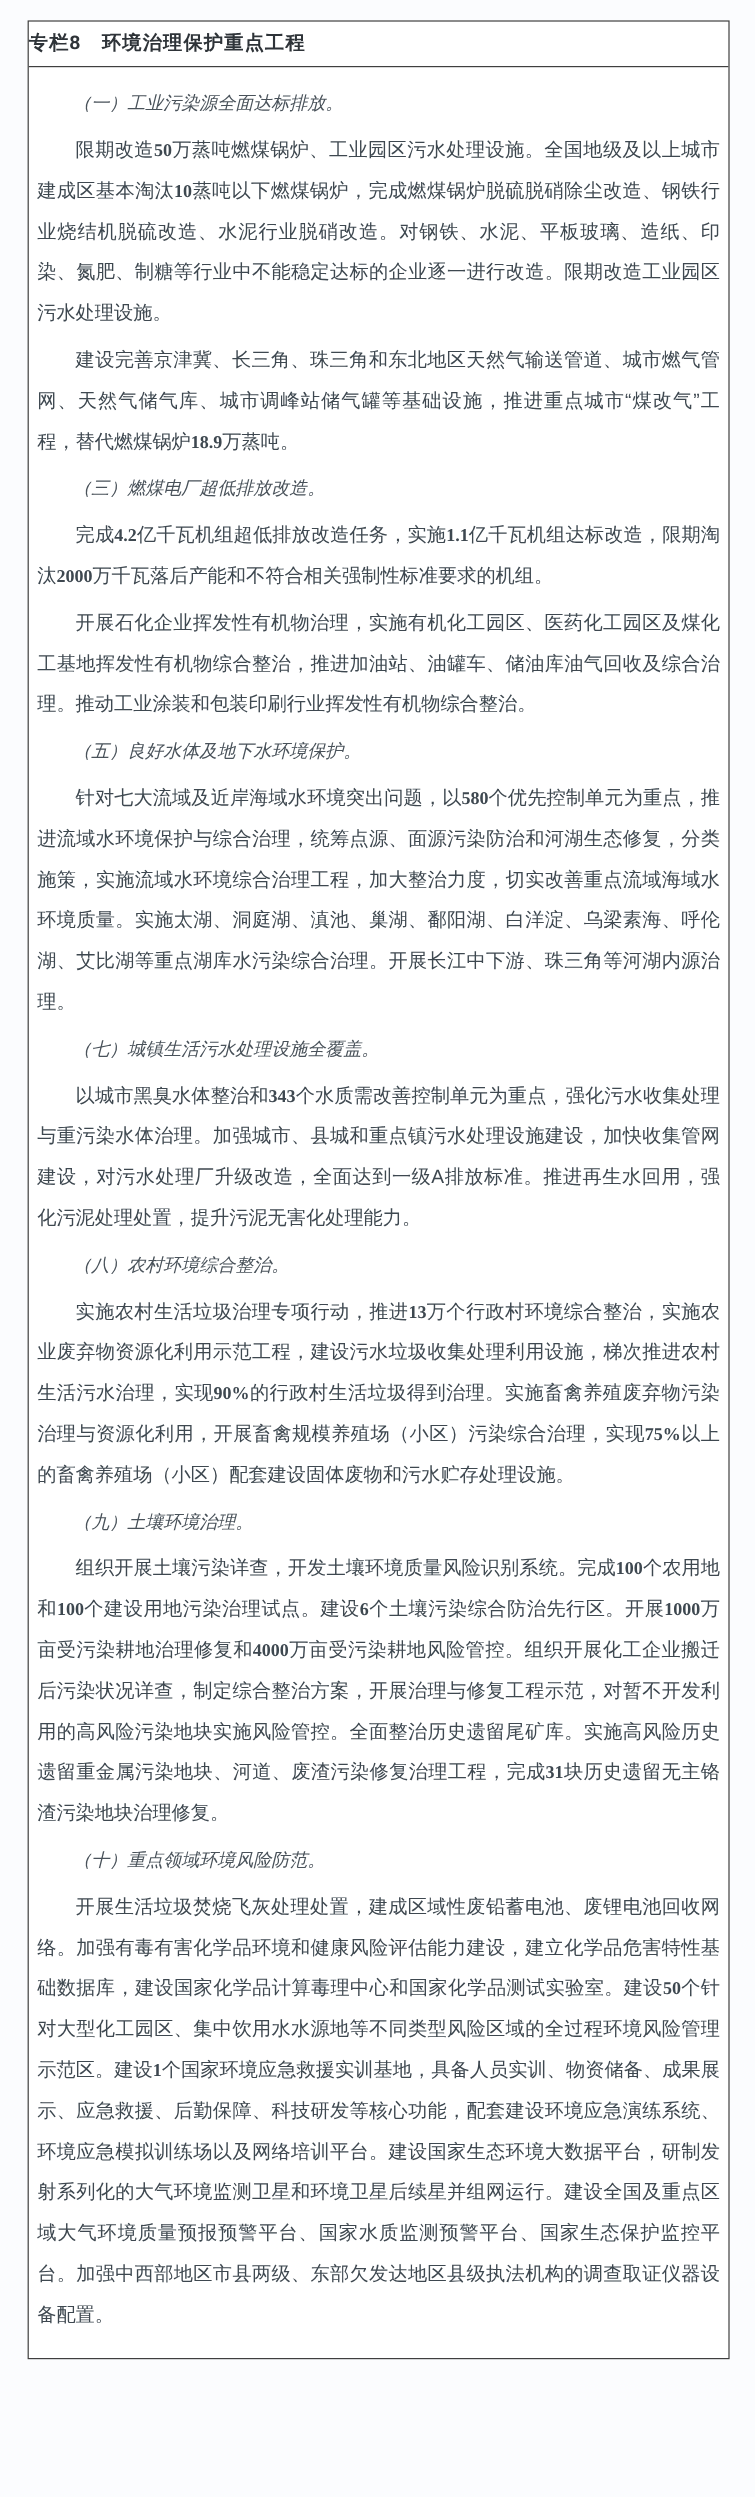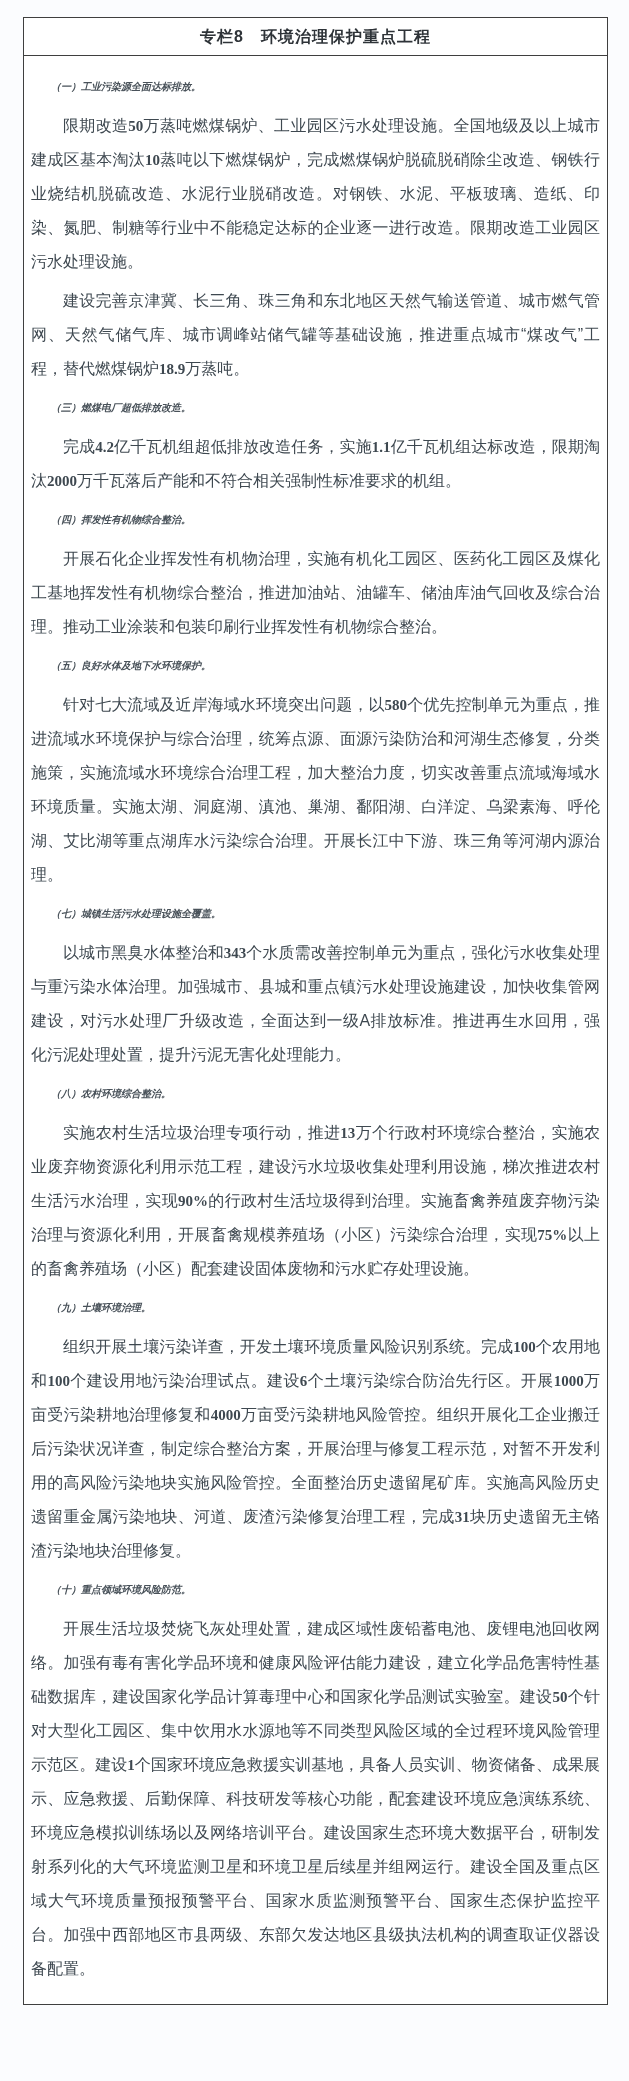--- a/index.html
+++ b/index.html
@@ -15,21 +15,21 @@
   }
   .panel {
     box-sizing: border-box;
     width: 585px;
     margin: 17px 0 8px 23px;
     border: 1px solid #3f3f3f;
     background: #ffffff;
   }
   .panel-title {
     border-bottom: 1px solid #3f3f3f;
-    text-align: center;
+    text-align: left;
     font-weight: bold;
     font-size: 16px;
     line-height: 1;
     padding: 11px 0 10px;
     color: #2e3338;
     letter-spacing: 1px;
   }
   .panel-body {
     padding: 14px 7px 18px 7px;
   }
@@ -37,24 +37,23 @@
     margin: 0 0 5px 0;
     font-size: 16px;
     line-height: 34px;
     color: #3e4850;
     text-align: justify;
     text-indent: 2em;
     word-break: break-all;
   }
   .para.heading {
     font-style: italic;
-    font-size: 10px;
+    font-size: 15px;
     color: #49525a;
     text-align: left;
-    font-weight: bold;
   }
   .para:last-child {
     margin-bottom: 0;
   }
   
   .num {
     font-family: "Liberation Serif", serif;
     font-size: 15px;
     font-weight: bold;
   }
@@ -66,21 +65,20 @@
   <div class="panel-title">专栏8　环境治理保护重点工程</div>
   <div class="panel-body" id="sections-container">
   <p class="para heading">（一）工业污染源全面达标排放。</p>
   <p class="para body">限期改造<span class="num">50</span>万蒸吨燃煤锅炉、工业园区污水处理设施。全国地级及以上城市建成区基本淘汰<span class="num">10</span>蒸吨以下燃煤锅炉，完成燃煤锅炉脱硫脱硝除尘改造、钢铁行业烧结机脱硫改造、水泥行业脱硝改造。对钢铁、水泥、平板玻璃、造纸、印染、氮肥、制糖等行业中不能稳定达标的企业逐一进行改造。限期改造工业园区污水处理设施。</p>
 
   <p class="para body">建设完善京津冀、长三角、珠三角和东北地区天然气输送管道、城市燃气管网、天然气储气库、城市调峰站储气罐等基础设施，推进重点城市“煤改气”工程，替代燃煤锅炉<span class="num">18.9</span>万蒸吨。</p>
 
   <p class="para heading">（三）燃煤电厂超低排放改造。</p>
   <p class="para body">完成<span class="num">4.2</span>亿千瓦机组超低排放改造任务，实施<span class="num">1.1</span>亿千瓦机组达标改造，限期淘汰<span class="num">2000</span>万千瓦落后产能和不符合相关强制性标准要求的机组。</p>
 
-  <p class="para heading">（四）挥发性有机物综合整治。</p>
   <p class="para body">开展石化企业挥发性有机物治理，实施有机化工园区、医药化工园区及煤化工基地挥发性有机物综合整治，推进加油站、油罐车、储油库油气回收及综合治理。推动工业涂装和包装印刷行业挥发性有机物综合整治。</p>
 
   <p class="para heading">（五）良好水体及地下水环境保护。</p>
 
   <p class="para body">针对七大流域及近岸海域水环境突出问题，以<span class="num">580</span>个优先控制单元为重点，推进流域水环境保护与综合治理，统筹点源、面源污染防治和河湖生态修复，分类施策，实施流域水环境综合治理工程，加大整治力度，切实改善重点流域海域水环境质量。实施太湖、洞庭湖、滇池、巢湖、鄱阳湖、白洋淀、乌梁素海、呼伦湖、艾比湖等重点湖库水污染综合治理。开展长江中下游、珠三角等河湖内源治理。</p>
 
   <p class="para heading">（七）城镇生活污水处理设施全覆盖。</p>
   <p class="para body">以城市黑臭水体整治和<span class="num">343</span>个水质需改善控制单元为重点，强化污水收集处理与重污染水体治理。加强城市、县城和重点镇污水处理设施建设，加快收集管网建设，对污水处理厂升级改造，全面达到一级A排放标准。推进再生水回用，强化污泥处理处置，提升污泥无害化处理能力。</p>
 
   <p class="para heading">（八）农村环境综合整治。</p>

